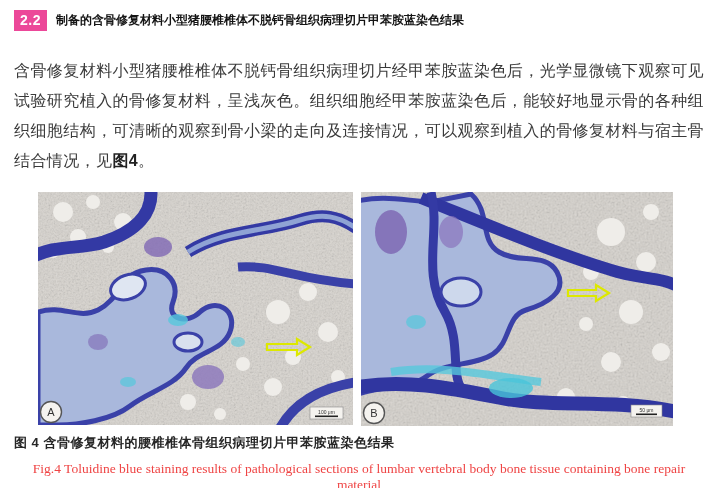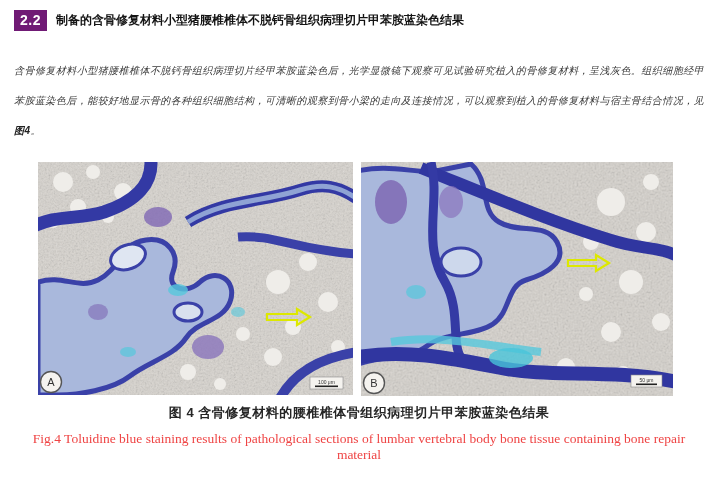--- a/index.html
+++ b/index.html
@@ -8,36 +8,35 @@
     width:718px;height:488px;
     background:#ffffff;
     font-family:"Liberation Sans","DejaVu Sans",sans-serif;
     color:#3b3b3b;
     overflow:hidden;
     box-sizing:border-box;
     padding:10px 14px 0 14px;
   }
   .heading{display:flex;align-items:center;gap:9px;height:20px;}
   .sec-num{
-    display:inline-block;background:#701a75;color:#ffffff;
+    display:inline-block;background:#ec4899;color:#ffffff;
     font-weight:bold;font-size:14px;line-height:18px;
     padding:1px 6px 2px 6px;letter-spacing:0.5px;
   }
   .sec-title{font-weight:bold;font-size:12px;color:#141414;}
   .body-par{
     margin:26px 16px 0 0;width:690px;
-    font-size:10px;line-height:30px;text-align:justify;color:#3a3a3a;
+    font-size:16px;line-height:30px;text-align:justify;color:#3a3a3a;
     letter-spacing:0.4px;
-    font-style:italic;
   }
   .body-par b{color:#222;}
   .figure-row{display:flex;gap:8px;margin:16px 0 0 24px;}
   .panel{display:block;background:#d8d4ce;}
   .cap-cn{
-    margin-top:8px;text-align:center;font-weight:bold;
+    margin-top:8px;font-weight:bold;
     font-size:13px;color:#262626;letter-spacing:0.5px;
   }
   .cap-en,.cap-note{
     font-family:"Liberation Serif","DejaVu Serif",serif;
     text-align:center;font-size:13.5px;color:#ef4444;
   }
   .cap-en{margin-top:9px;}
   .cap-note{margin-top:7px;}
 </style>
 </head>

